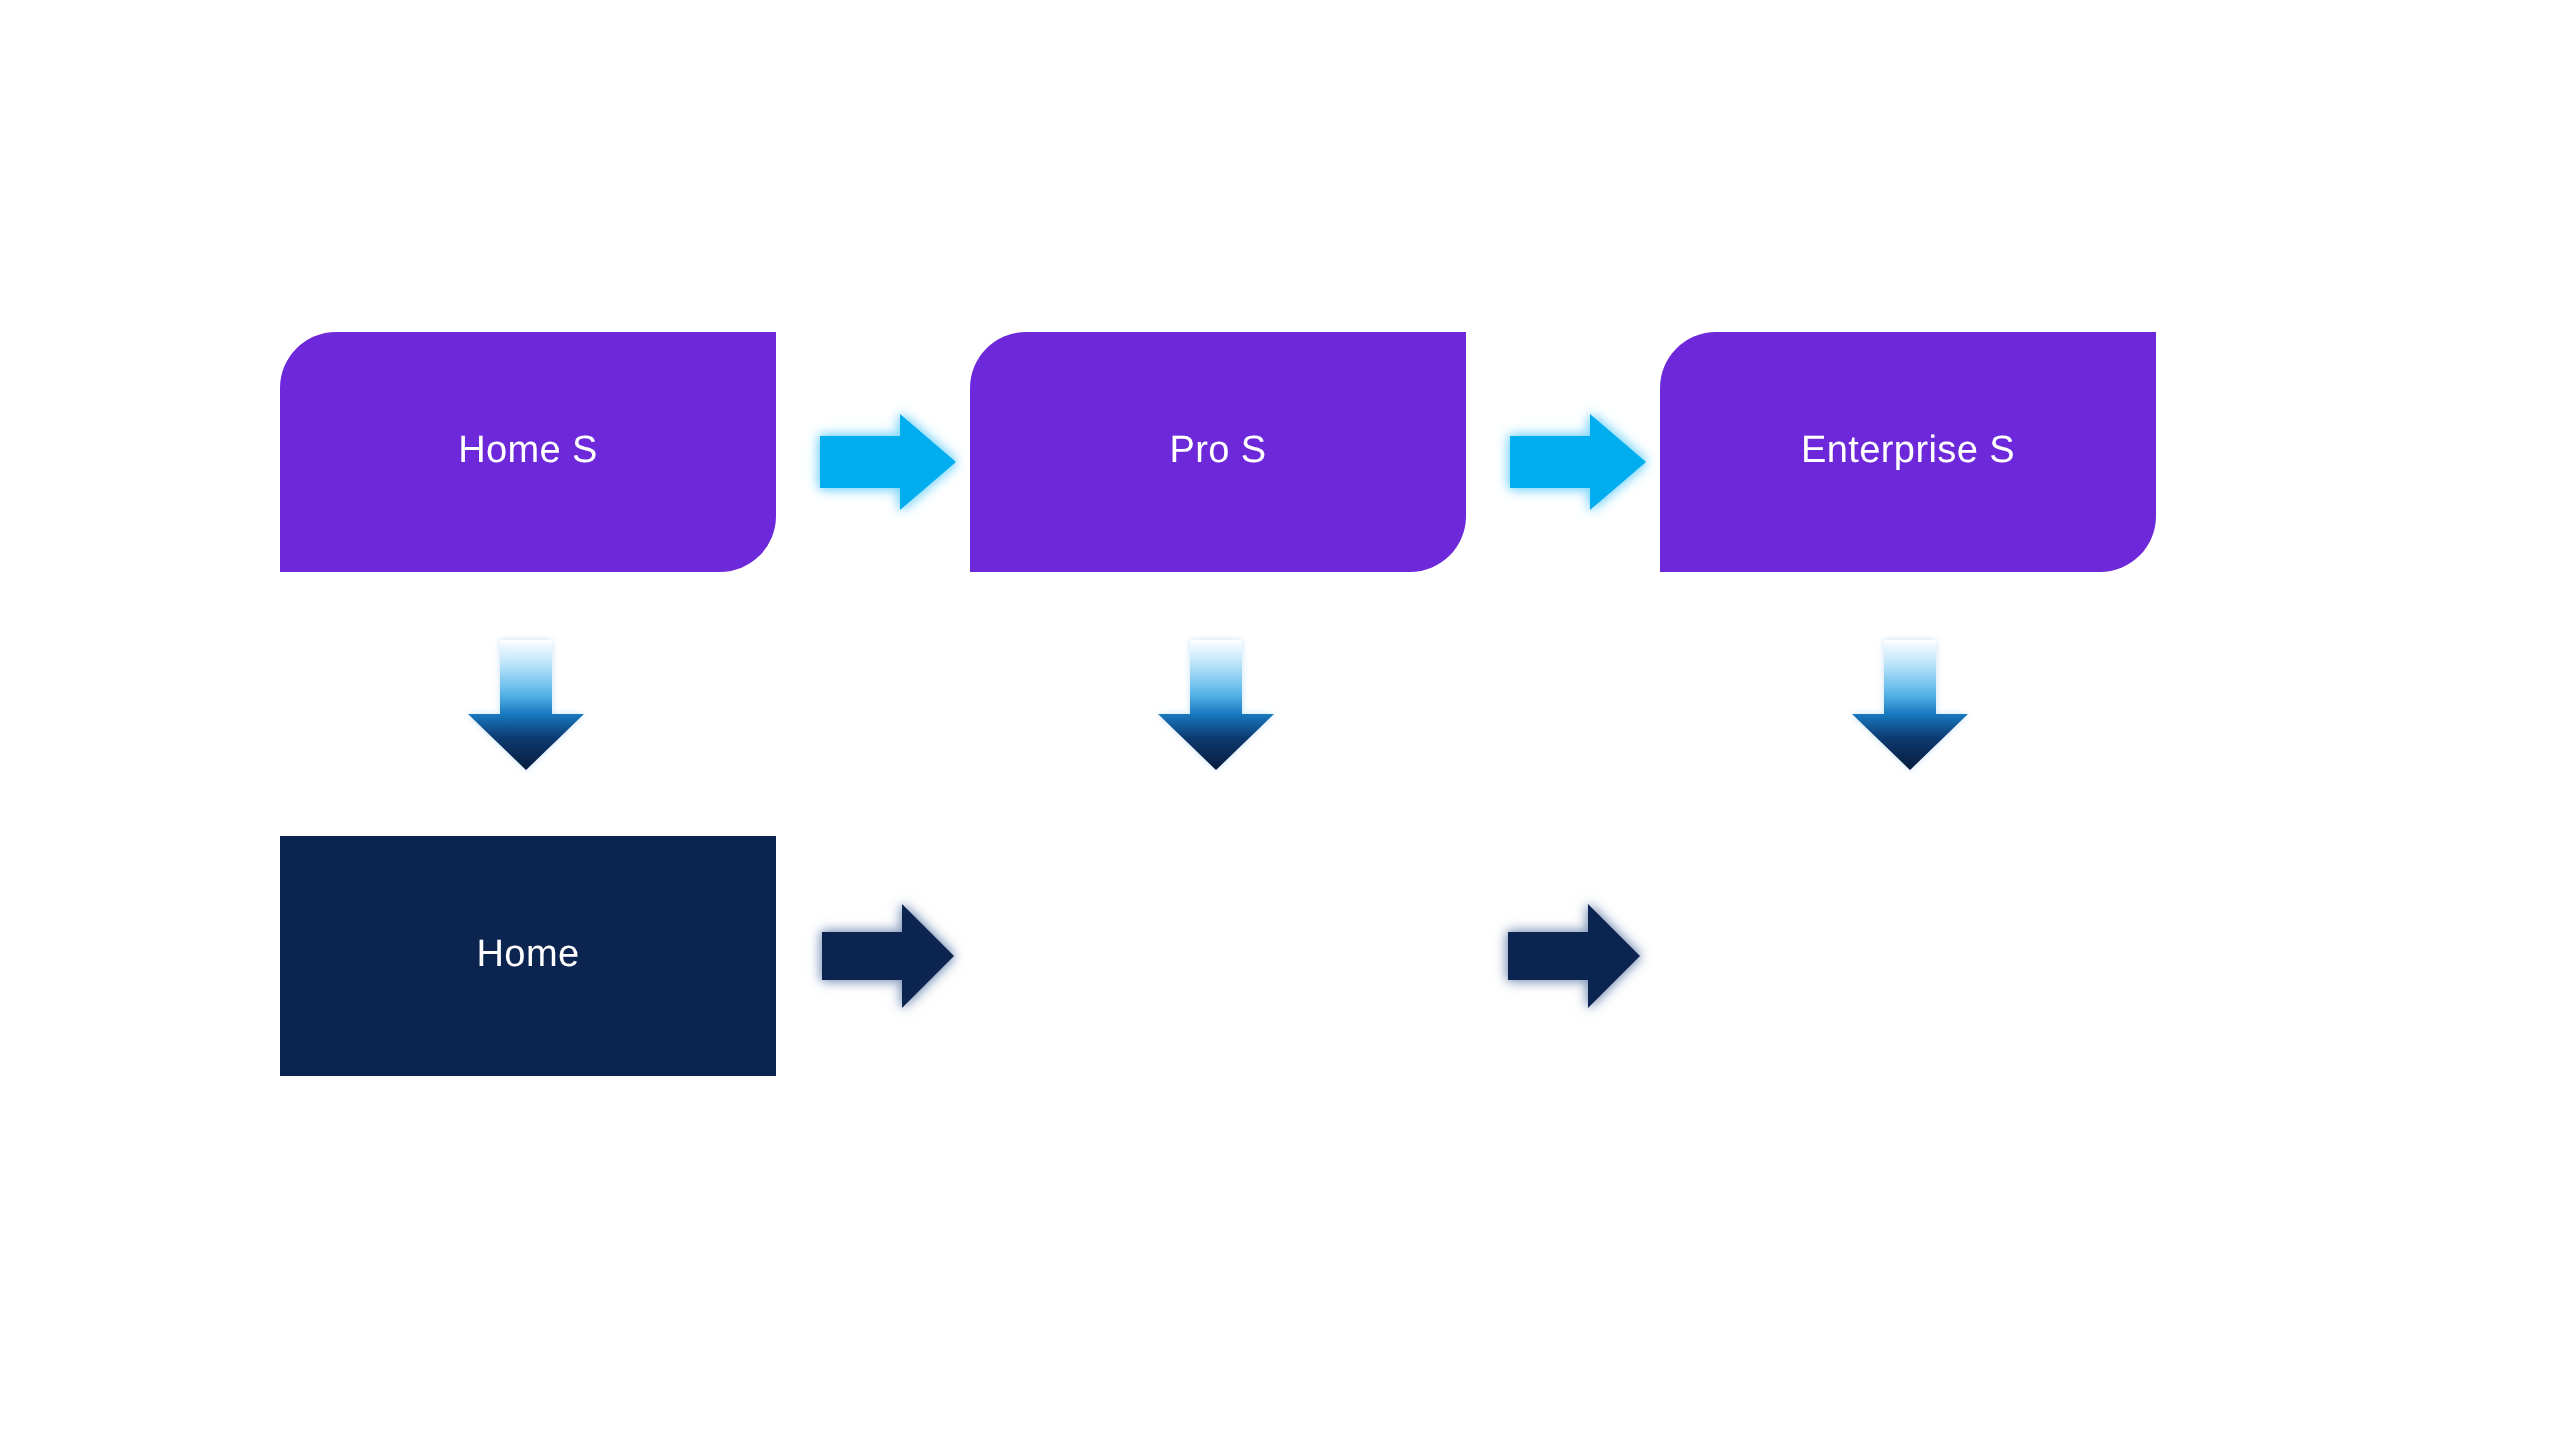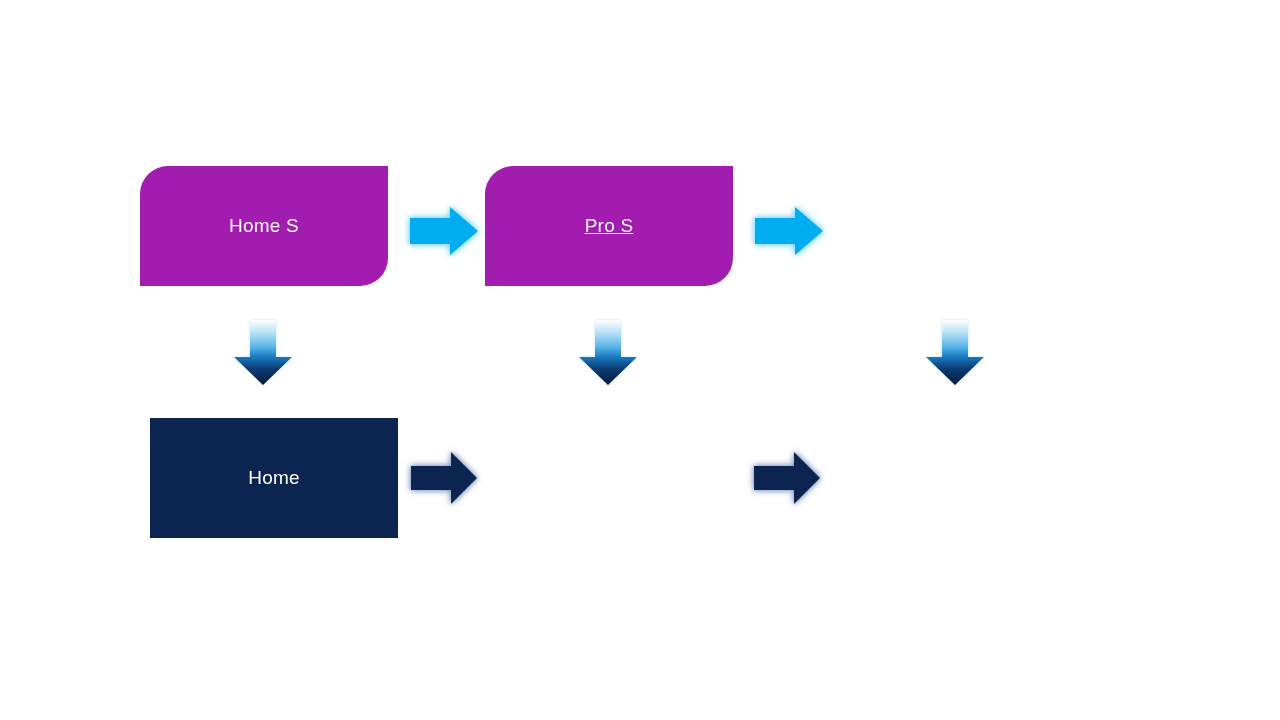--- a/index.html
+++ b/index.html
@@ -21,31 +21,30 @@
     height: 120px;
     display: flex;
     align-items: center;
     justify-content: center;
     color: #ffffff;
     font-size: 19px;
     letter-spacing: 0.2px;
   }
   .box.top-row {
     top: 166px;
-    background: #a21caf;
+    background: #6d28d9;
     
     border-radius: 28px 0 28px 0;
   }
   .box.bottom-row {
     top: 418px;
     background: #0C2550;
-    margin-left: 10px;
   }
   .col-1 { left: 140px; }
-  .col-2 { left: 485px; text-decoration: underline; }
+  .col-2 { left: 485px; }
   .col-3 { left: 830px; }
 
   .arrow { position: absolute; display: block; }
 
   .arrow-right-top {
     top: 207px;
     width: 68px;
     height: 48px;
     filter: drop-shadow(0 0 3px rgba(125, 214, 250, 0.95))
             drop-shadow(0 0 2px rgba(125, 214, 250, 0.75));
@@ -93,20 +92,23 @@
       </linearGradient>
     </defs>
   </svg>
 
   <div class="box top-row col-1">
     <span>Home S</span>
   </div>
   <div class="box top-row col-2">
     <span>Pro S</span>
   </div>
+  <div class="box top-row col-3">
+    <span>Enterprise S</span>
+  </div>
 
   <span class="arrow arrow-right-top pos-a1">
     <svg class="fill-parent" viewBox="0 0 68 48" preserveAspectRatio="none">
       <polygon points="0,11 40,11 40,0 68,24 40,48 40,37 0,37" fill="#00AEEF"></polygon>
     </svg>
   </span>
   <span class="arrow arrow-right-top pos-a2">
     <svg class="fill-parent" viewBox="0 0 68 48" preserveAspectRatio="none">
       <polygon points="0,11 40,11 40,0 68,24 40,48 40,37 0,37" fill="#00AEEF"></polygon>
     </svg>

